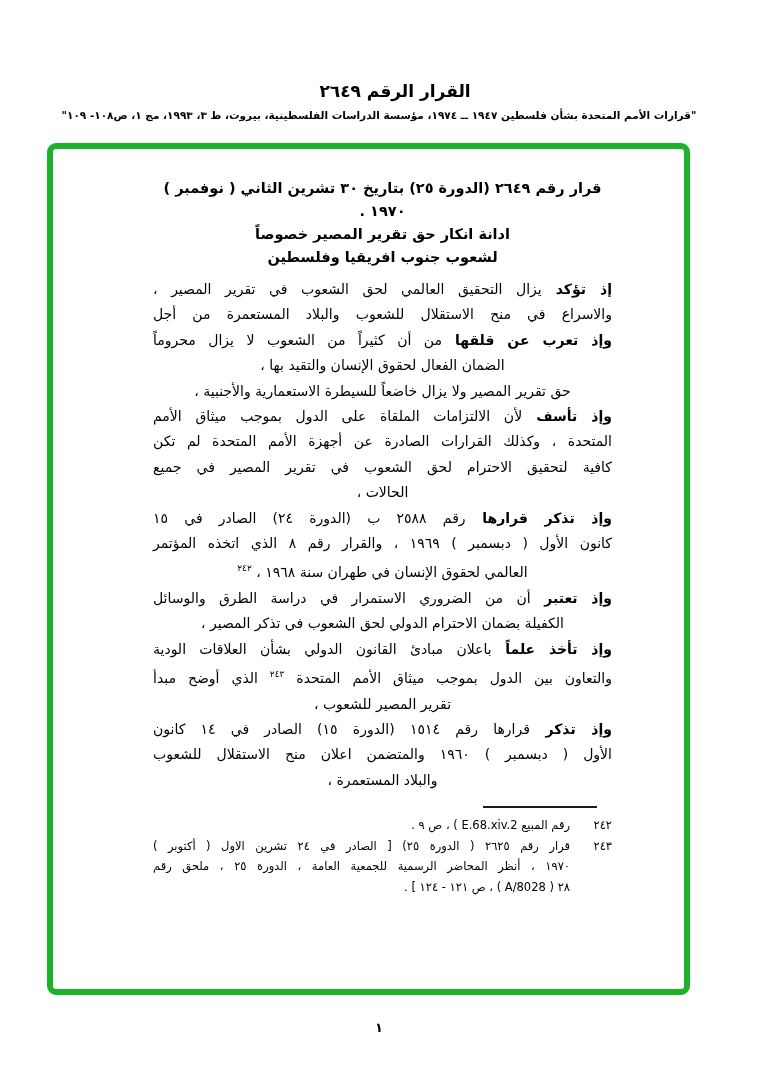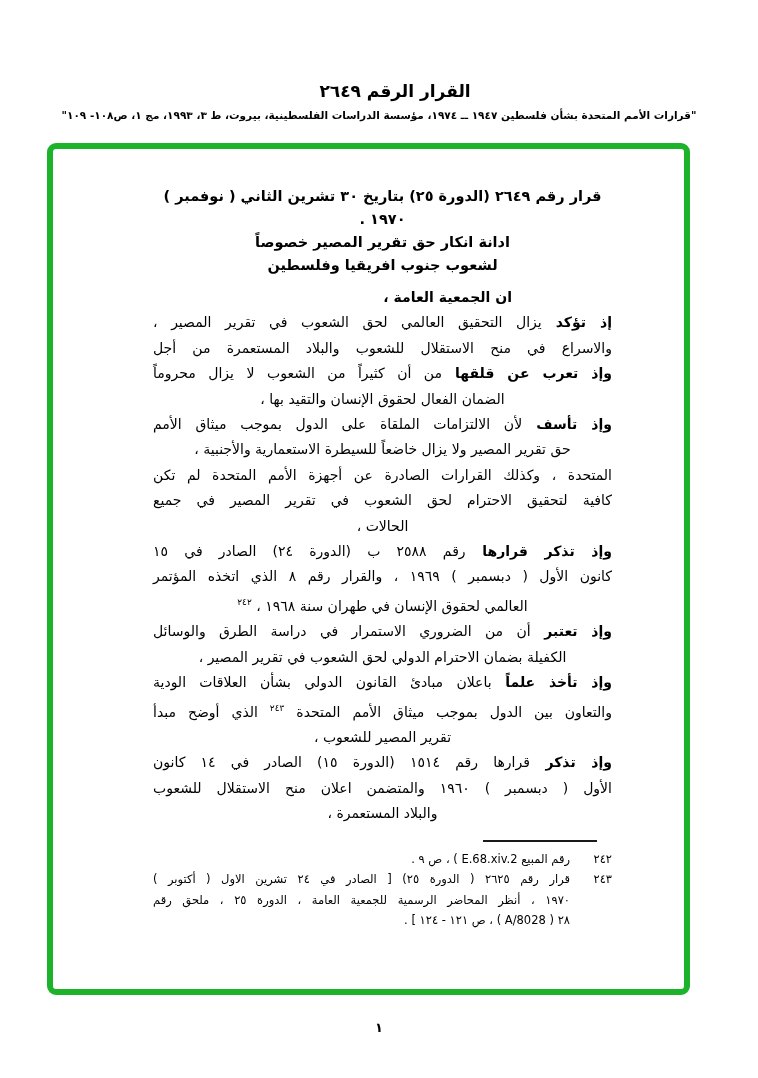--- a/index.html
+++ b/index.html
@@ -20,21 +20,21 @@
     font-size:10.5px; font-weight:bold; white-space:nowrap;
   }
   .frame {
     position:absolute; left:47px; top:143px;
     width:643px; height:852px;
     border:6px solid #1cb32b; border-radius:9px;
     overflow:hidden;
   }
   .content {
     direction:rtl; text-align:right;
-    padding:36px 72px 0 100px;
+    padding:28px 72px 0 100px;
   }
   .heading {
     text-align:center; font-weight:bold;
     font-size:14.5px; line-height:23px;
   }
   .res-body {
     margin-top:8px;
     font-size:14px; line-height:25.4px;
   }
   .line {
@@ -74,35 +74,34 @@
 
 <div class="frame" style="border-color: rgb(28, 179, 43);">
   <div class="content">
     <div class="heading">
         <div>قرار رقم ٢٦٤٩ (الدورة ٢٥) بتاريخ ٣٠ تشرين الثاني ( نوفمبر )</div>
         <div>١٩٧٠ .</div>
         <div>ادانة انكار حق تقرير المصير خصوصاً</div>
         <div>لشعوب جنوب افريقيا وفلسطين</div>
       </div>
     <div class="res-body">
-        <div class="line opening"><span class="b">ان الجمعية العامة ،</span></div>
         <div class="line"><span class="b">إذ تؤكد </span><span>يزال التحقيق العالمي لحق الشعوب في تقرير المصير ،</span></div>
         <div class="line"><span>والاسراع في منح الاستقلال للشعوب والبلاد المستعمرة من أجل</span></div>
         <div class="line"><span class="b">وإذ تعرب عن قلقها </span><span>من أن كثيراً من الشعوب لا يزال محروماً</span></div>
         <div class="line lastline"><span>الضمان الفعال لحقوق الإنسان والتقيد بها ،</span></div>
+        <div class="line lastline"><span>حق تقرير المصير ولا يزال خاضعاً للسيطرة الاستعمارية والأجنبية ،</span></div>
         <div class="line"><span class="b">وإذ تأسف </span><span>لأن الالتزامات الملقاة على الدول بموجب ميثاق الأمم</span></div>
-        <div class="line lastline"><span>حق تقرير المصير ولا يزال خاضعاً للسيطرة الاستعمارية والأجنبية ،</span></div>
         <div class="line"><span>المتحدة ، وكذلك القرارات الصادرة عن أجهزة الأمم المتحدة لم تكن</span></div>
         <div class="line"><span>كافية لتحقيق الاحترام لحق الشعوب في تقرير المصير في جميع</span></div>
         <div class="line lastline"><span>الحالات ،</span></div>
         <div class="line"><span class="b">وإذ تذكر قرارها </span><span>رقم ٢٥٨٨ ب (الدورة ٢٤) الصادر في ١٥</span></div>
         <div class="line"><span>كانون الأول ( دبسمبر ) ١٩٦٩ ، والقرار رقم ٨ الذي اتخذه المؤتمر</span></div>
         <div class="line lastline"><span>العالمي لحقوق الإنسان في طهران سنة ١٩٦٨ ، </span><span class="sup">٢٤٢</span></div>
         <div class="line"><span class="b">وإذ تعتبر </span><span>أن من الضروري الاستمرار في دراسة الطرق والوسائل</span></div>
-        <div class="line lastline"><span>الكفيلة بضمان الاحترام الدولي لحق الشعوب في تقرير المصير ،</span></div>
+        <div class="line lastline"><span>الكفيلة بضمان الاحترام الدولي لحق الشعوب في تذكر المصير ،</span></div>
         <div class="line"><span class="b">وإذ تأخذ علماً </span><span>باعلان مبادئ القانون الدولي بشأن العلاقات الودية</span></div>
         <div class="line"><span>والتعاون بين الدول بموجب ميثاق الأمم المتحدة </span><span class="sup">٢٤٣</span><span> الذي أوضح مبدأ</span></div>
         <div class="line lastline"><span>تقرير المصير للشعوب ،</span></div>
         <div class="line"><span class="b">وإذ تذكر </span><span>قرارها رقم ١٥١٤ (الدورة ١٥) الصادر في ١٤ كانون</span></div>
         <div class="line"><span>الأول ( دبسمبر ) ١٩٦٠ والمتضمن اعلان منح الاستقلال للشعوب</span></div>
         <div class="line lastline"><span>والبلاد المستعمرة ،</span></div>
       </div>
     <div class="fnrule" style="background: rgb(26, 26, 26);"></div>
     <div class="footnotes">
         <div class="fn">

